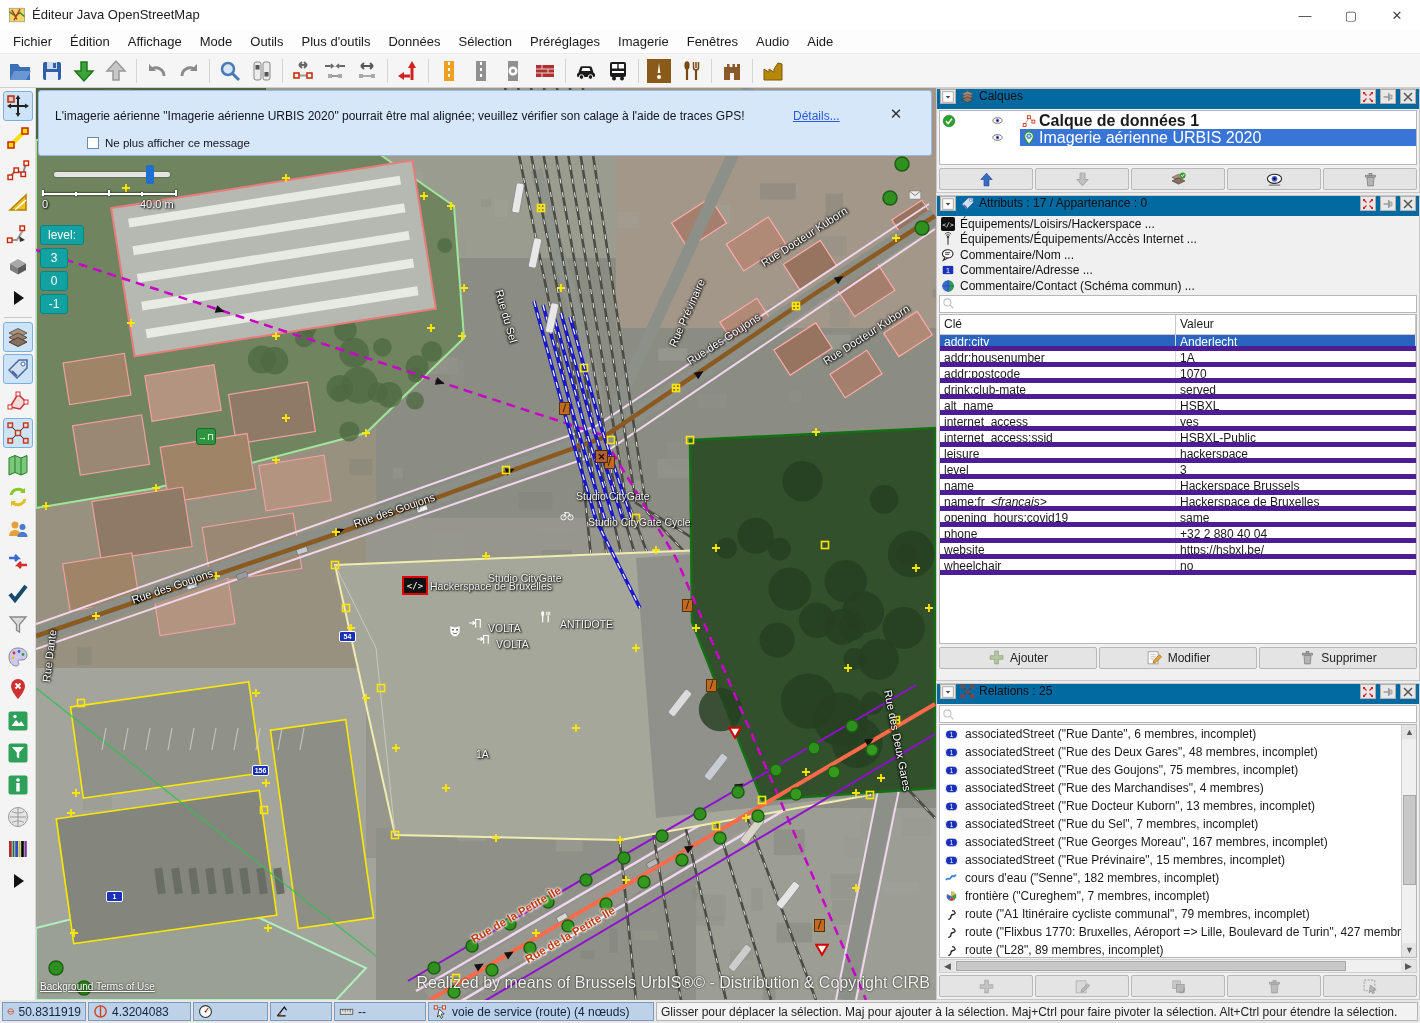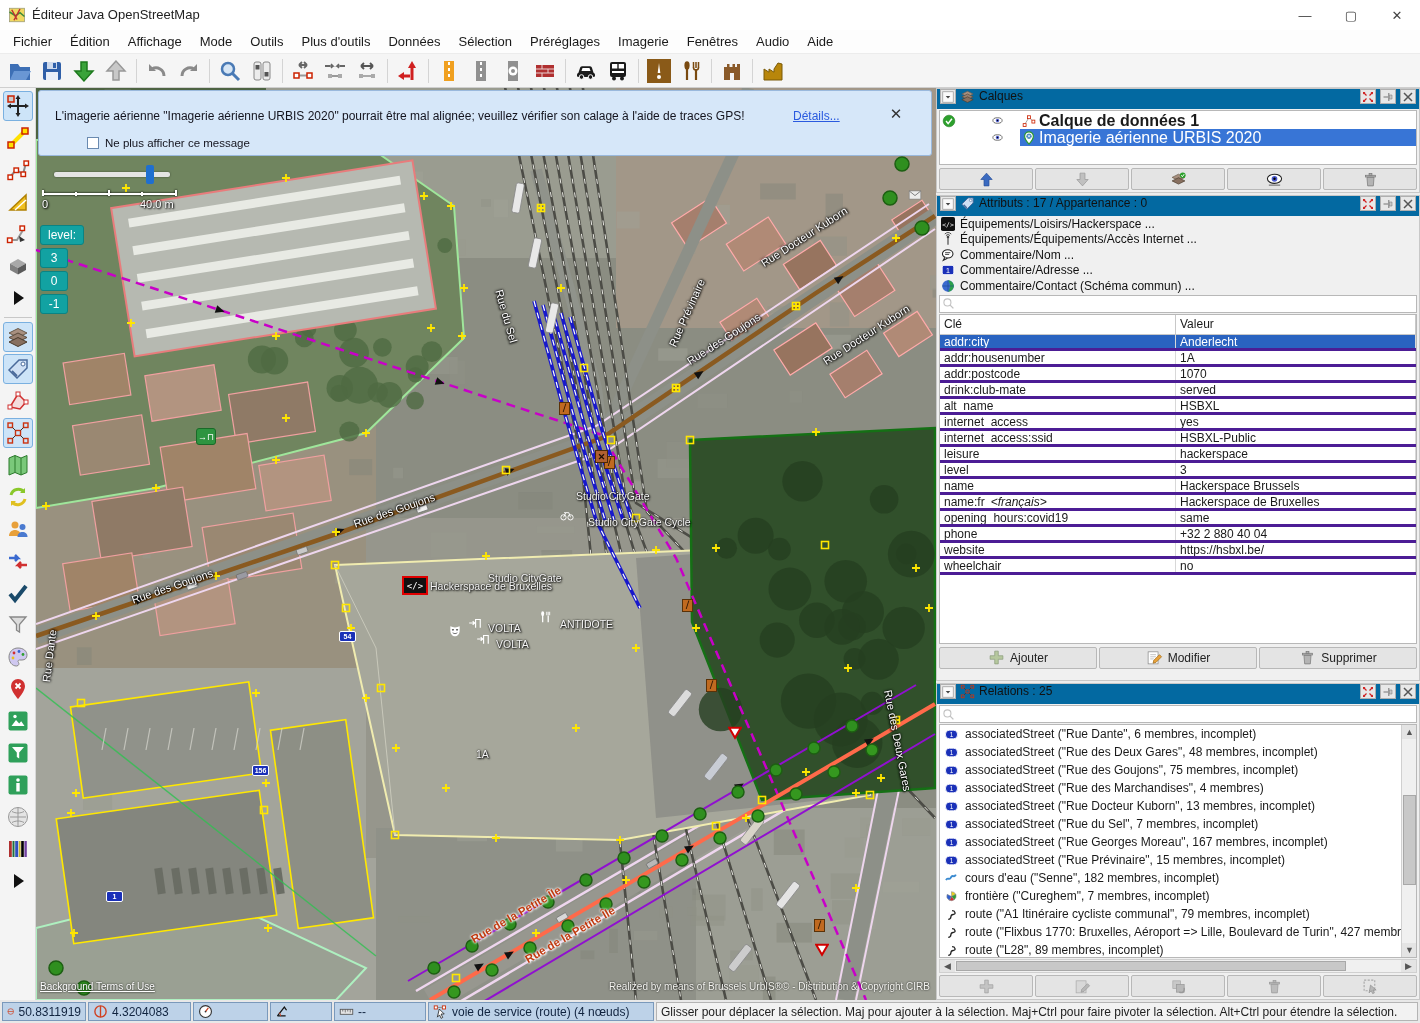--- a/index.html
+++ b/index.html
@@ -62,21 +62,21 @@
   #slider { position:absolute; left:18px; top:84px; width:116px; height:5px; background:#e4e4e4; border-radius:2px; z-index:20; box-shadow:0 0 2px rgba(0,0,0,.5); }
   #slider .handle { position:absolute; left:92px; top:-7px; width:8px; height:19px; background:#1f6fd0; border-radius:2px; }
   #scalebar { position:absolute; left:6px; top:100px; width:136px; z-index:20; }
   #scalebar svg { display:block; }
   .scale-lbl { position:absolute; top:10px; color:#fff; font-size:11px; text-shadow:0 0 2px #000,1px 1px 2px #000; }
   #level-ctl { position:absolute; left:4px; top:137px; z-index:20; }
   .lvl-btn { background:#12a2a2; color:#fff; border:1px solid #0b8383; border-radius:3px; margin-bottom:3px;
              font-size:12px; padding:2px 7px; display:inline-block; min-width:26px; text-align:center; }
   #bg-terms { position:absolute; left:4px; bottom:8px; color:#fff; font-size:10px; text-decoration:underline;
               text-shadow:0 0 2px #000; z-index:20; }
-  #map-attrib { position:absolute; right:6px; bottom:8px; color:#f4f4f0; font-size:10px; text-shadow:0 0 2px #000; z-index:20; }
+  #map-attrib { position:absolute; right:6px; bottom:8px; color:#f4f4f0; font-size:16px; text-shadow:0 0 2px #000; z-index:20; }
 
   
   #rightcol { position:absolute; left:936px; top:88px; width:484px; height:912px; background:#ececec; }
   .panel { position:absolute; left:0; width:484px; background:#f0f0f0; border:1px solid #c8c8c8; }
   .p-header { height:20px; display:flex; align-items:flex-start; padding:0 3px; gap:4px; background:#0369a1; }
   .p-title { font-size:12px; color:#111; flex:1; }
   .p-hicon { width:15px; height:15px; }
   .p-winbtn { width:16px; height:15px; border:1px solid #b0b0b0; background:#e8e8e8; display:flex; align-items:center; justify-content:center; }
   .p-winbtn .icon { width:12px; height:12px; }
   .btnrow { display:flex; gap:2px; padding:2px; }
@@ -97,21 +97,21 @@
   .layer-name { font-size:16px; }
   .layer-name.bold { font-weight:bold; }
 
   
   .preset-row { height:15.5px; display:flex; align-items:center; gap:5px; padding-left:4px; }
   .preset-row .icon { width:14px; height:14px; }
   .preset-label { font-size:12px; color:#111; }
   #tagtable { margin:1px 2px; background:#fff; border:1px solid #b8b8b8; height:330px; overflow:hidden; position:relative; }
   .tag-hrow { display:flex; height:20px; border-bottom:1px solid #c8c8c8; background:#fff; }
   .tag-hcell { font-size:12px; padding:2px 4px; border-right:1px solid #c8c8c8; }
-  .tag-row { display:flex; height:16px; border-bottom:3px solid #4c1d95; }
+  .tag-row { display:flex; height:16px; border-bottom:5px solid #4c1d95; }
   .tag-cell { font-size:12px; padding:0 4px; line-height:15px; border-right:1px solid #d8d8d8;
               white-space:nowrap; overflow:hidden; }
   .kcol { width:236px; } .vcol { width:236px; flex:1; }
   .tag-row.sel { background:#2a63c0; }
   .tag-row.sel .tag-cell { color:#fff; }
   .ksuf { font-style:italic; margin-left:6px; }
 
   
   #rel-list { background:#fff; border:1px solid #b8b8b8; margin:1px 2px; height:234px; overflow:hidden; position:relative; }
   .rel-row { height:18px; display:flex; align-items:center; gap:5px; padding-left:3px; white-space:nowrap; overflow:hidden; width:462px; }

